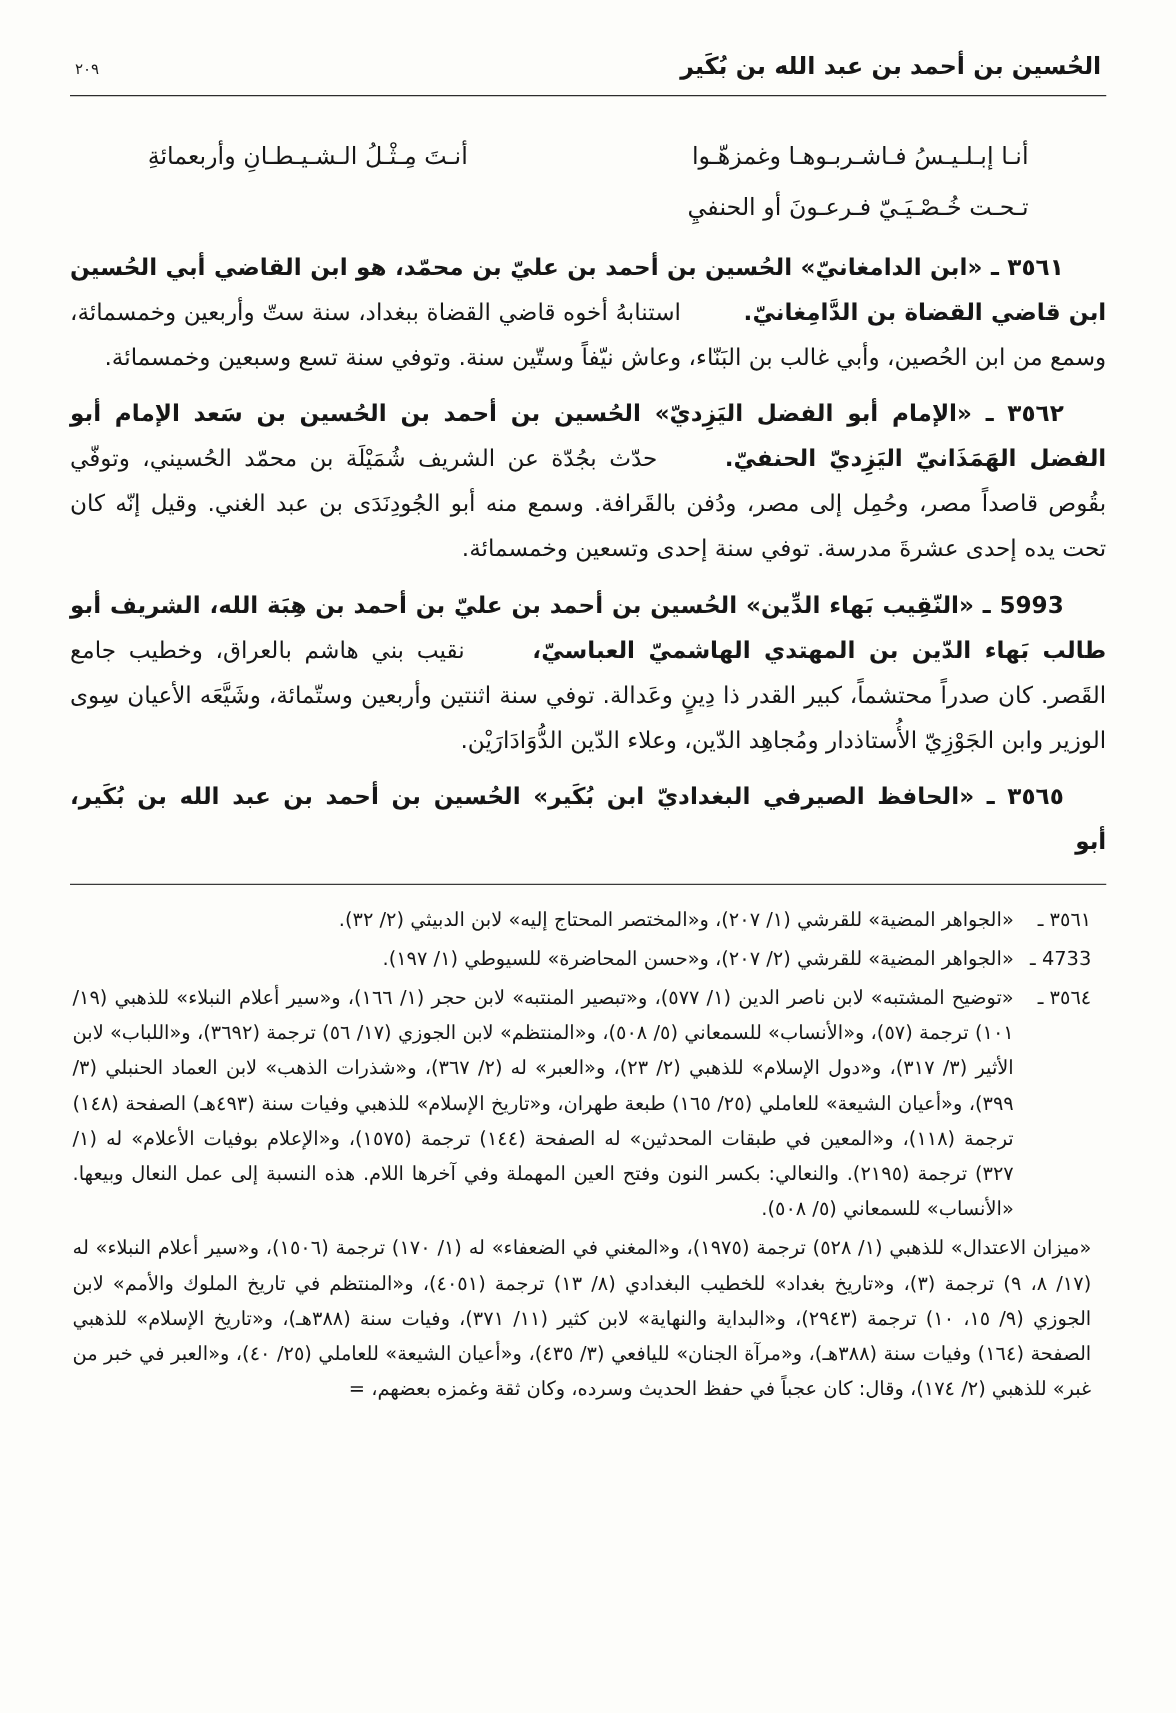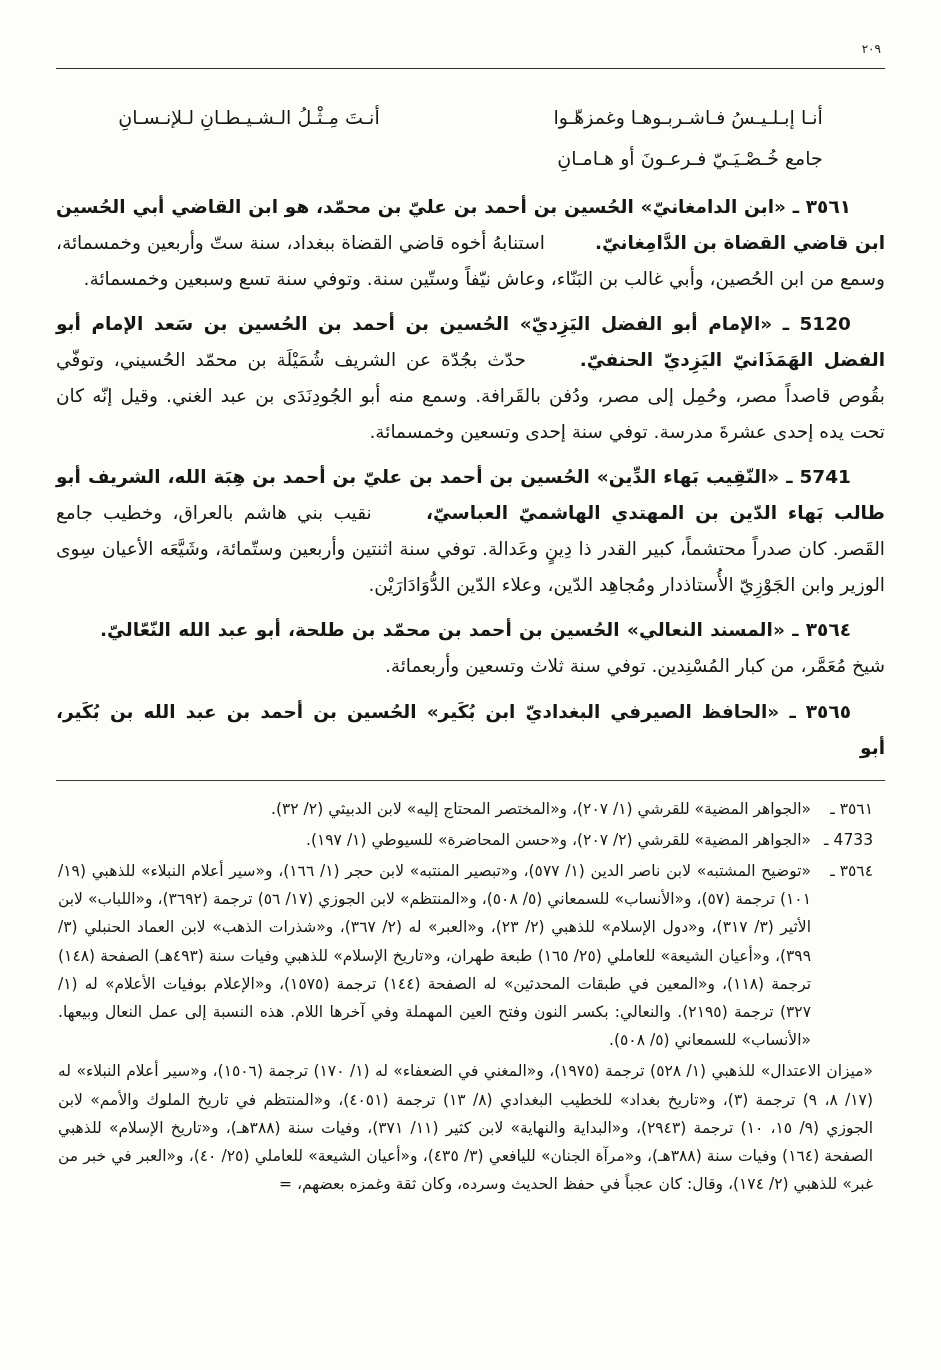--- a/index.html
+++ b/index.html
@@ -65,49 +65,46 @@
   }
   .footnote-number { flex: 0 0 54px; white-space: nowrap; }
   .footnote-text { flex: 1; }
 </style>
 </head>
 <body>
 
 <div class="page">
 
   <header class="page-header">
+    <span class="running-title">الحُسين بن أحمد بن عبد الله بن بُكَير</span>
     <span class="page-number">٢٠٩</span>
   </header>
 
   <section class="poetry">
     <div class="verse-line">
       <span class="hemistich">أنـا إبـلـيـسُ فـاشـربـوهـا وغمزهّـوا</span>
-      <span class="hemistich">أنـتَ مِـثْـلُ الـشـيـطـانِ لـلإنـسـانِ</span>
+      <span class="hemistich">أنـتَ مِـثْـلُ الـشـيـطـانِ وأربعمائةِ</span>
     </div>
     <div class="verse-line">
-      <span class="hemistich">جامع خُـصْـيَـيّ فـرعـونَ أو هـامـانِ</span>
+      <span class="hemistich">تـحـت خُـصْـيَـيّ فـرعـونَ أو الحنفيِ</span>
     </div>
   </section>
 
   <main class="entries">
     <p class="entry">
       <span class="entry-heading">٣٥٦١ ـ «ابن الدامغانيّ» الحُسين بن أحمد بن عليّ بن محمّد، هو ابن القاضي أبي الحُسين ابن قاضي القضاة بن الدَّامِغانيّ.</span>
       <span class="entry-body">استنابهُ أخوه قاضي القضاة ببغداد، سنة ستّ وأربعين وخمسمائة، وسمع من ابن الحُصين، وأبي غالب بن البَنّاء، وعاش نيّفاً وستّين سنة. وتوفي سنة تسع وسبعين وخمسمائة.</span>
     </p>
     <p class="entry">
-      <span class="entry-heading">5120 ـ «الإمام أبو الفضل اليَزِديّ» الحُسين بن أحمد بن الحُسين بن سَعد الإمام أبو الفضل الهَمَذَانيّ اليَزِديّ الحنفيّ.</span>
+      <span class="entry-heading">٣٥٦٢ ـ «الإمام أبو الفضل اليَزِديّ» الحُسين بن أحمد بن الحُسين بن سَعد الإمام أبو الفضل الهَمَذَانيّ اليَزِديّ الحنفيّ.</span>
       <span class="entry-body">حدّث بجُدّة عن الشريف شُمَيْلَة بن محمّد الحُسيني، وتوفّي بقُوص قاصداً مصر، وحُمِل إلى مصر، ودُفن بالقَرافة. وسمع منه أبو الجُودِنَدَى بن عبد الغني. وقيل إنّه كان تحت يده إحدى عشرةَ مدرسة. توفي سنة إحدى وتسعين وخمسمائة.</span>
     </p>
     <p class="entry">
-      <span class="entry-heading">5741 ـ «النّقِيب بَهاء الدِّين» الحُسين بن أحمد بن عليّ بن أحمد بن هِبَة الله، الشريف أبو طالب بَهاء الدّين بن المهتدي الهاشميّ العباسيّ،</span>
+      <span class="entry-heading">5993 ـ «النّقِيب بَهاء الدِّين» الحُسين بن أحمد بن عليّ بن أحمد بن هِبَة الله، الشريف أبو طالب بَهاء الدّين بن المهتدي الهاشميّ العباسيّ،</span>
       <span class="entry-body">نقيب بني هاشم بالعراق، وخطيب جامع القَصر. كان صدراً محتشماً، كبير القدر ذا دِينٍ وعَدالة. توفي سنة اثنتين وأربعين وستّمائة، وشَيَّعَه الأعيان سِوى الوزير وابن الجَوْزِيّ الأُستاذدار ومُجاهِد الدّين، وعلاء الدّين الدُّوَادَارَيْن.</span>
-    </p>
-    <p class="entry">
-      <span class="entry-heading">٣٥٦٤ ـ «المسند النعالي» الحُسين بن أحمد بن محمّد بن طلحة، أبو عبد الله النّعّاليّ.</span>
-      <span class="entry-body">شيخ مُعَمَّر، من كبار المُسْنِدين. توفي سنة ثلاث وتسعين وأربعمائة.</span>
     </p>
     <p class="entry">
       <span class="entry-heading">٣٥٦٥ ـ «الحافظ الصيرفي البغداديّ ابن بُكَير» الحُسين بن أحمد بن عبد الله بن بُكَير، أبو</span>
       <span class="entry-body"></span>
     </p>
   </main>
 
   <div class="footnote-separator"></div>
 
   <section class="footnotes">

